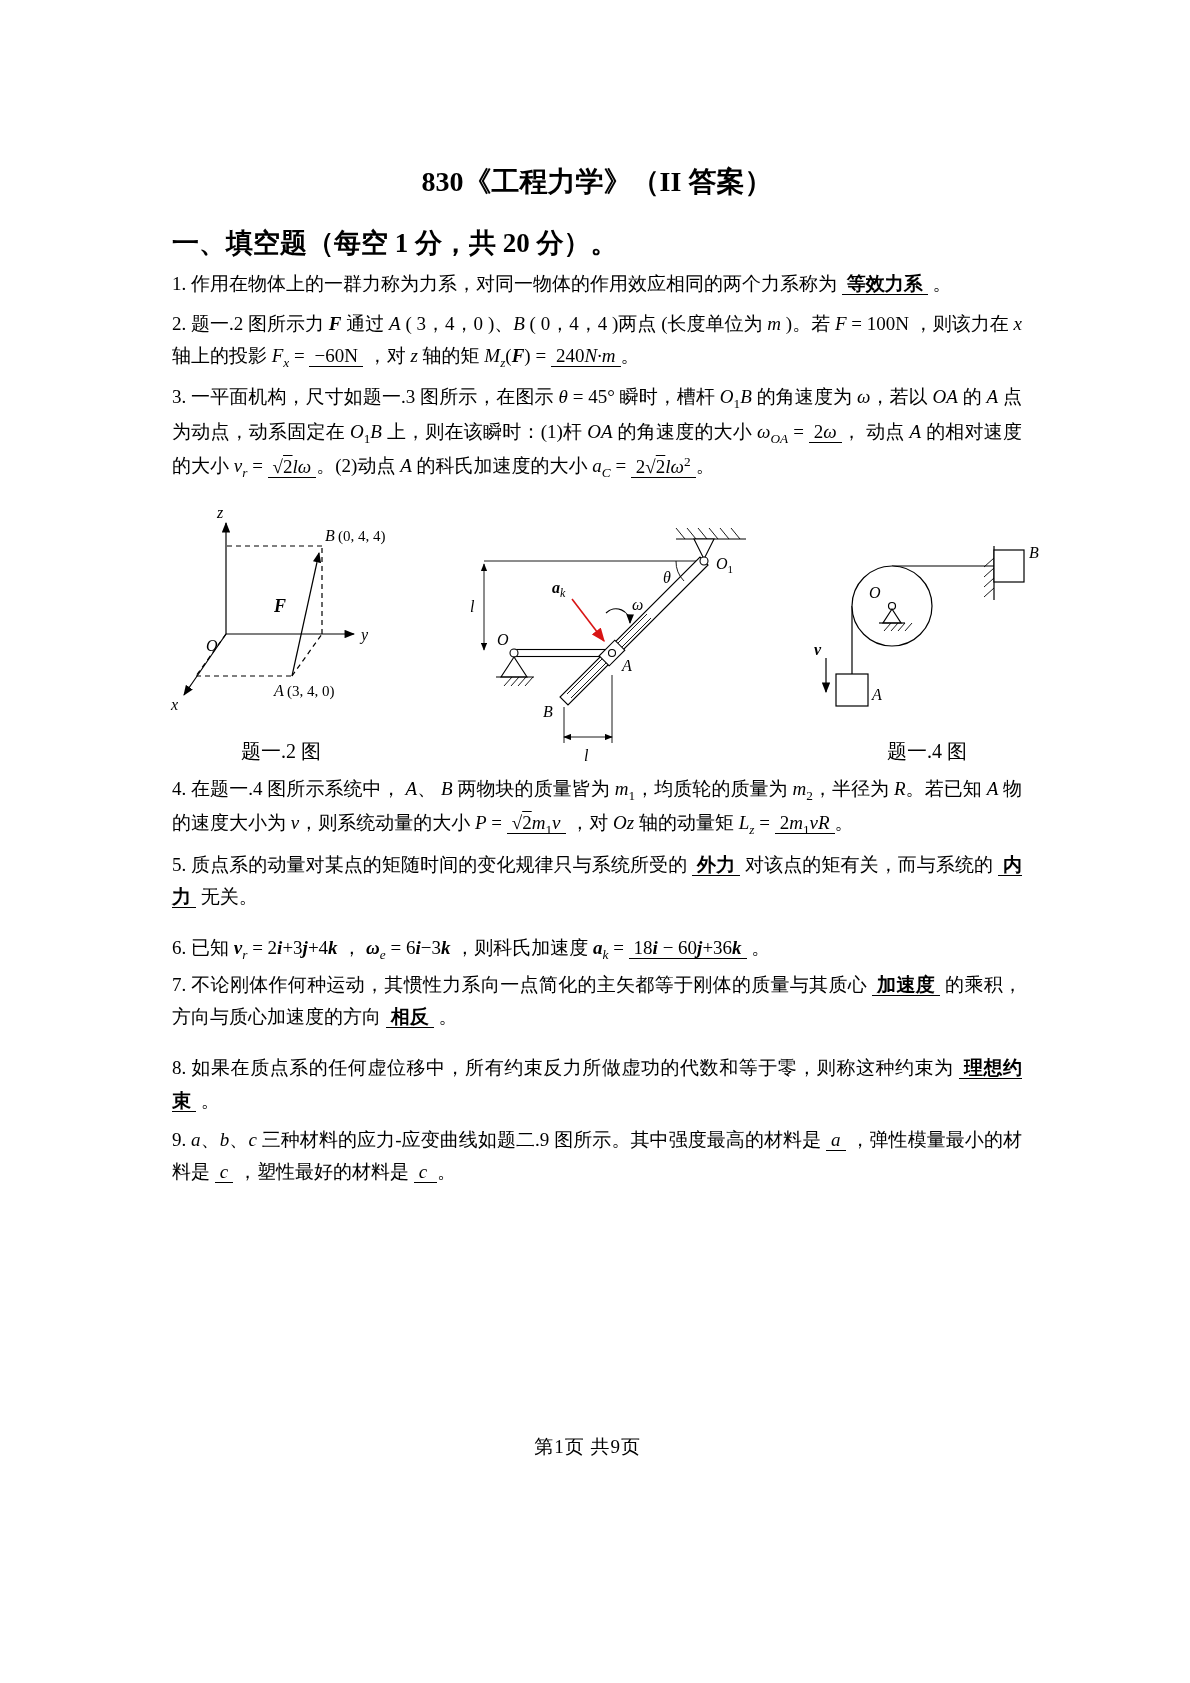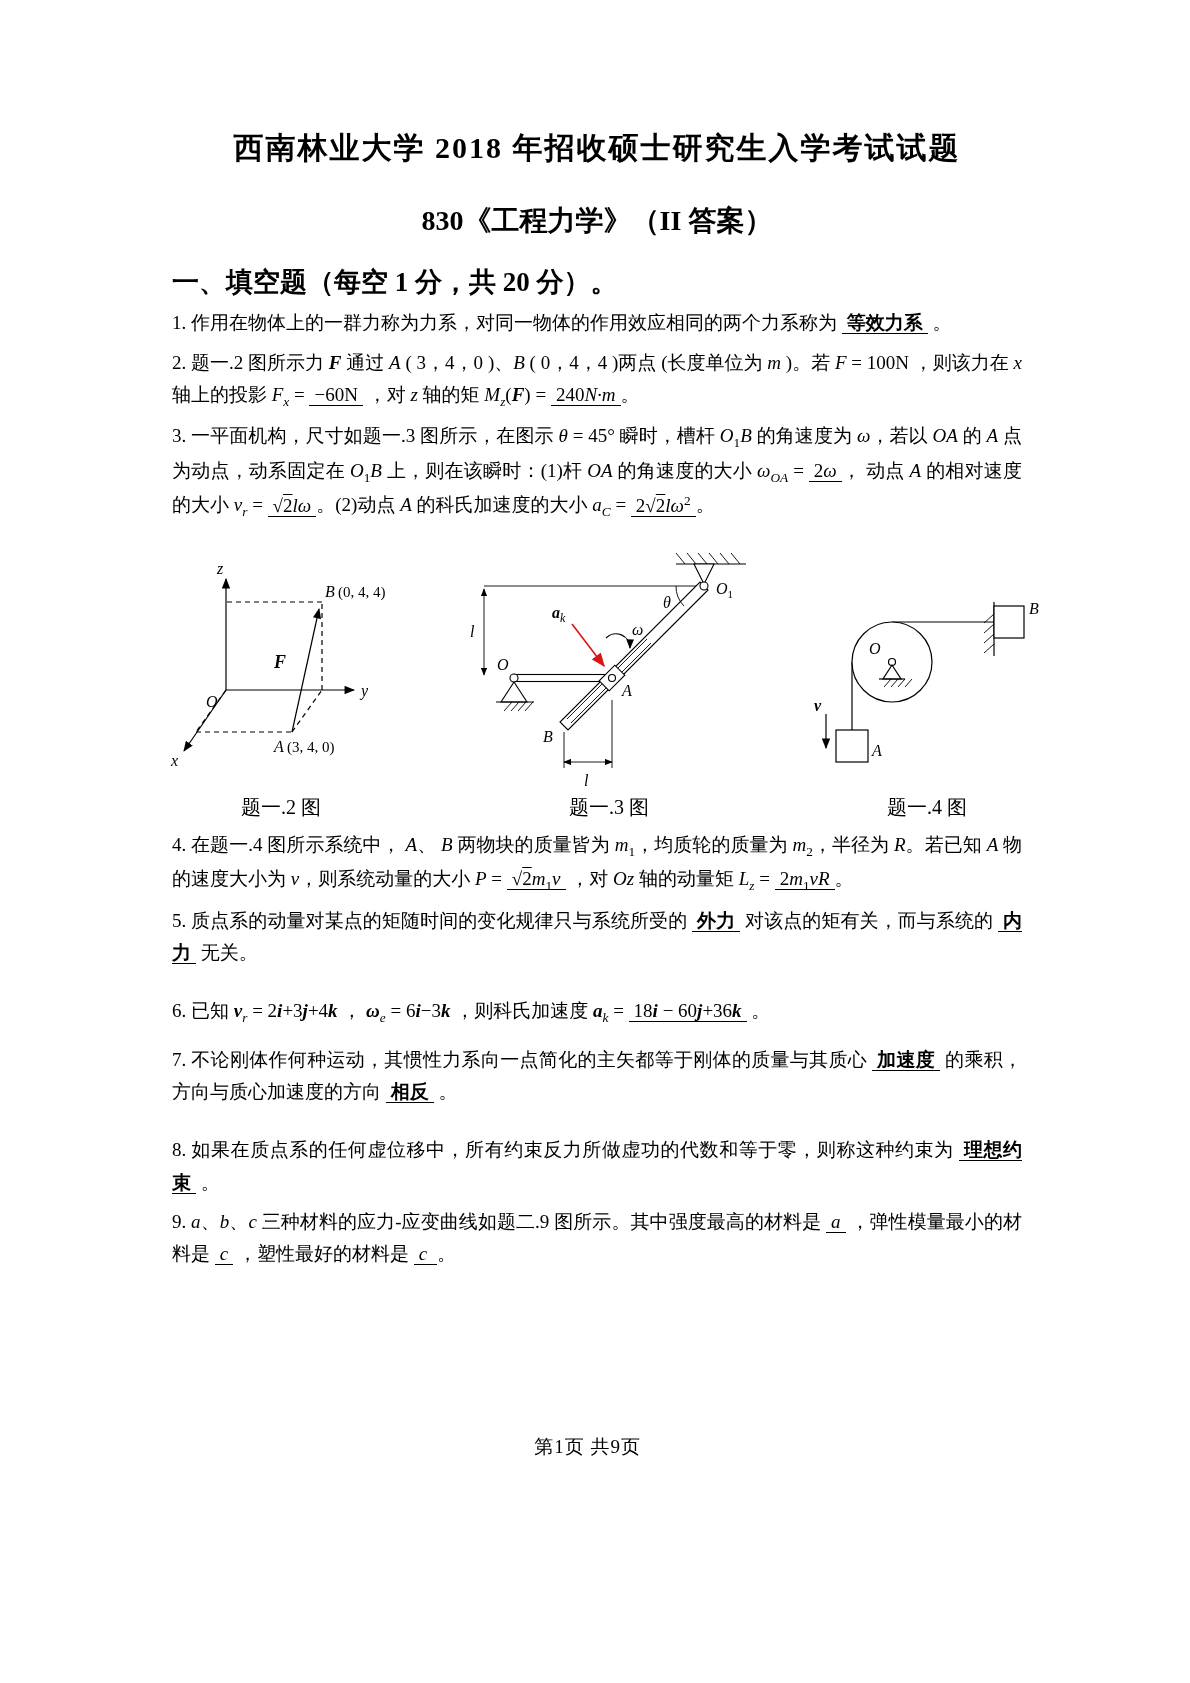--- a/index.html
+++ b/index.html
@@ -13,22 +13,22 @@
     overflow:hidden;
   }
   h1.title { font-size:30px; font-weight:bold; text-align:center; letter-spacing:2px; line-height:1.3; }
   h2.subtitle { font-size:28px; font-weight:bold; text-align:center; margin-top:36px; line-height:1.3; }
   h3.section { font-size:27px; font-weight:bold; margin-top:26px; line-height:1.3; }
   p.q {
     font-size:19px; line-height:1.7; margin-top:7px;
     text-align:justify;
   }
   p.gap-lg { }
-  p.gap-md { margin-top:14px; }
-  p.gap-sm { margin-top:26px; }
+  p.gap-md { margin-top:2px; }
+  p.gap-sm { margin-top:19px; }
   .s-i  { font-style:italic; }
   .s-b  { font-weight:bold; }
   .s-bi { font-weight:bold; font-style:italic; }
   .s-sub { vertical-align:sub;   font-size:0.70em; }
   .s-sup { vertical-align:super; font-size:0.70em; }
   .s-ov { text-decoration:overline; }
   .s-u  { border-bottom:1.7px solid #000; padding:0 5px; }
   .figures {
     display:flex; align-items:flex-end; justify-content:space-between;
     width:886px; margin:14px 0 8px -16px;
@@ -42,21 +42,20 @@
   svg { display:block; }
   svg text { font-family:"Liberation Serif","DejaVu Serif",serif; fill:#000; }
   .it  { font-style:italic; }
   .bit { font-style:italic; font-weight:bold; }
 </style>
 </head>
 <body>
 
 <div class="page">
 
-  <h1 class="title">西南林业大学 2018 年招收硕士研究生入学考试试题</h1>
   <h2 class="subtitle">830《工程力学》（II 答案）</h2>
   <h3 class="section">一、填空题（每空 1 分，共 20 分）。</h3>
 
   <p class="q"><span>1.  作用在物体上的一群力称为力系，对同一物体的作用效应相同的两个力系称为 </span><span class="s-u s-b"><span>等效力系</span></span><span> 。</span></p>
   <p class="q"><span>2.  题一.2 图所示力 </span><span class="s-bi">F</span><span> 通过 </span><span class="s-i">A</span><span> ( 3，4，0 )、</span><span class="s-i">B</span><span> ( 0，4，4 )两点 (长度单位为 </span><span class="s-i">m</span><span> )。若 </span><span class="s-i">F</span><span> = 100N ，则该力在 </span><span class="s-i">x</span><span> 轴上的投影 </span><span class="s-i">F</span><span class="s-i s-sub">x</span><span> = </span><span class="s-u"><span>−60N</span></span><span> ，对 </span><span class="s-i">z</span><span> 轴的矩 </span><span class="s-i">M</span><span class="s-i s-sub">z</span><span>(</span><span class="s-bi">F</span><span>) = </span><span class="s-u"><span>240</span><span class="s-i">N·m</span></span><span>。</span></p>
   <p class="q"><span>3.  一平面机构，尺寸如题一.3 图所示，在图示 </span><span class="s-i">θ</span><span> = 45° 瞬时，槽杆 </span><span class="s-i">O</span><span class="s-sub">1</span><span class="s-i">B</span><span> 的角速度为 </span><span class="s-i">ω</span><span>，若以 </span><span class="s-i">OA</span><span> 的 </span><span class="s-i">A</span><span> 点为动点，动系固定在 </span><span class="s-i">O</span><span class="s-sub">1</span><span class="s-i">B</span><span> 上，则在该瞬时：(1)杆 </span><span class="s-i">OA</span><span> 的角速度的大小 </span><span class="s-i">ω</span><span class="s-i s-sub">OA</span><span> = </span><span class="s-u"><span>2</span><span class="s-i">ω</span></span><span>，  动点 </span><span class="s-i">A</span><span> 的相对速度的大小 </span><span class="s-i">v</span><span class="s-i s-sub">r</span><span> = </span><span class="s-u"><span>√</span><span class="s-ov">2</span><span class="s-i">lω</span></span><span>。(2)动点 </span><span class="s-i">A</span><span> 的科氏加速度的大小 </span><span class="s-i">a</span><span class="s-i s-sub">C</span><span> = </span><span class="s-u"><span>2√</span><span class="s-ov">2</span><span class="s-i">lω</span><span class="s-sup">2</span></span><span>。</span></p>
 
   <div class="figures">
 
     <figure>
@@ -142,21 +141,20 @@
           <text x="209" y="70" class="it">θ</text>
           <text x="178" y="97" class="it">ω</text>
           <text x="98" y="80"><tspan class="bit">a</tspan><tspan dy="4" font-size="12" class="it">k</tspan></text>
           <text x="16" y="99" class="it">l</text>
           <text x="130" y="248" class="it">l</text>
           <text x="43" y="132" class="it">O</text>
           <text x="168" y="158" class="it">A</text>
           <text x="89" y="204" class="it">B</text>
         </g>
       </svg>
-      <figcaption>题一.3 图</figcaption>
     </figure>
 
     <figure>
       <svg width="230" height="190" viewBox="0 0 230 190">
         <defs>
           <marker id="ar3" viewBox="0 0 10 8" refX="9" refY="4" markerWidth="9" markerHeight="7" orient="auto-start-reverse">
             <path d="M0,0 L10,4 L0,8 Z" fill="#000"></path>
           </marker>
         </defs>
         <g stroke="#000" stroke-width="1.2" fill="none">

